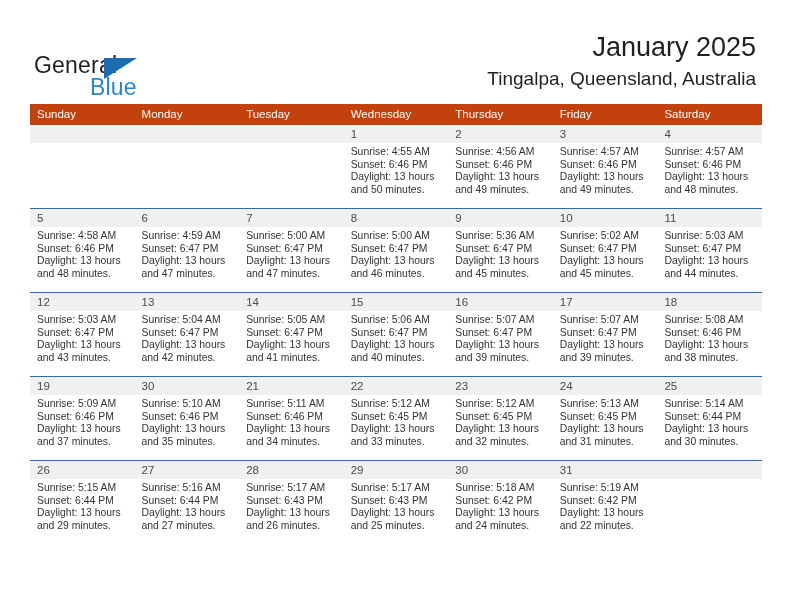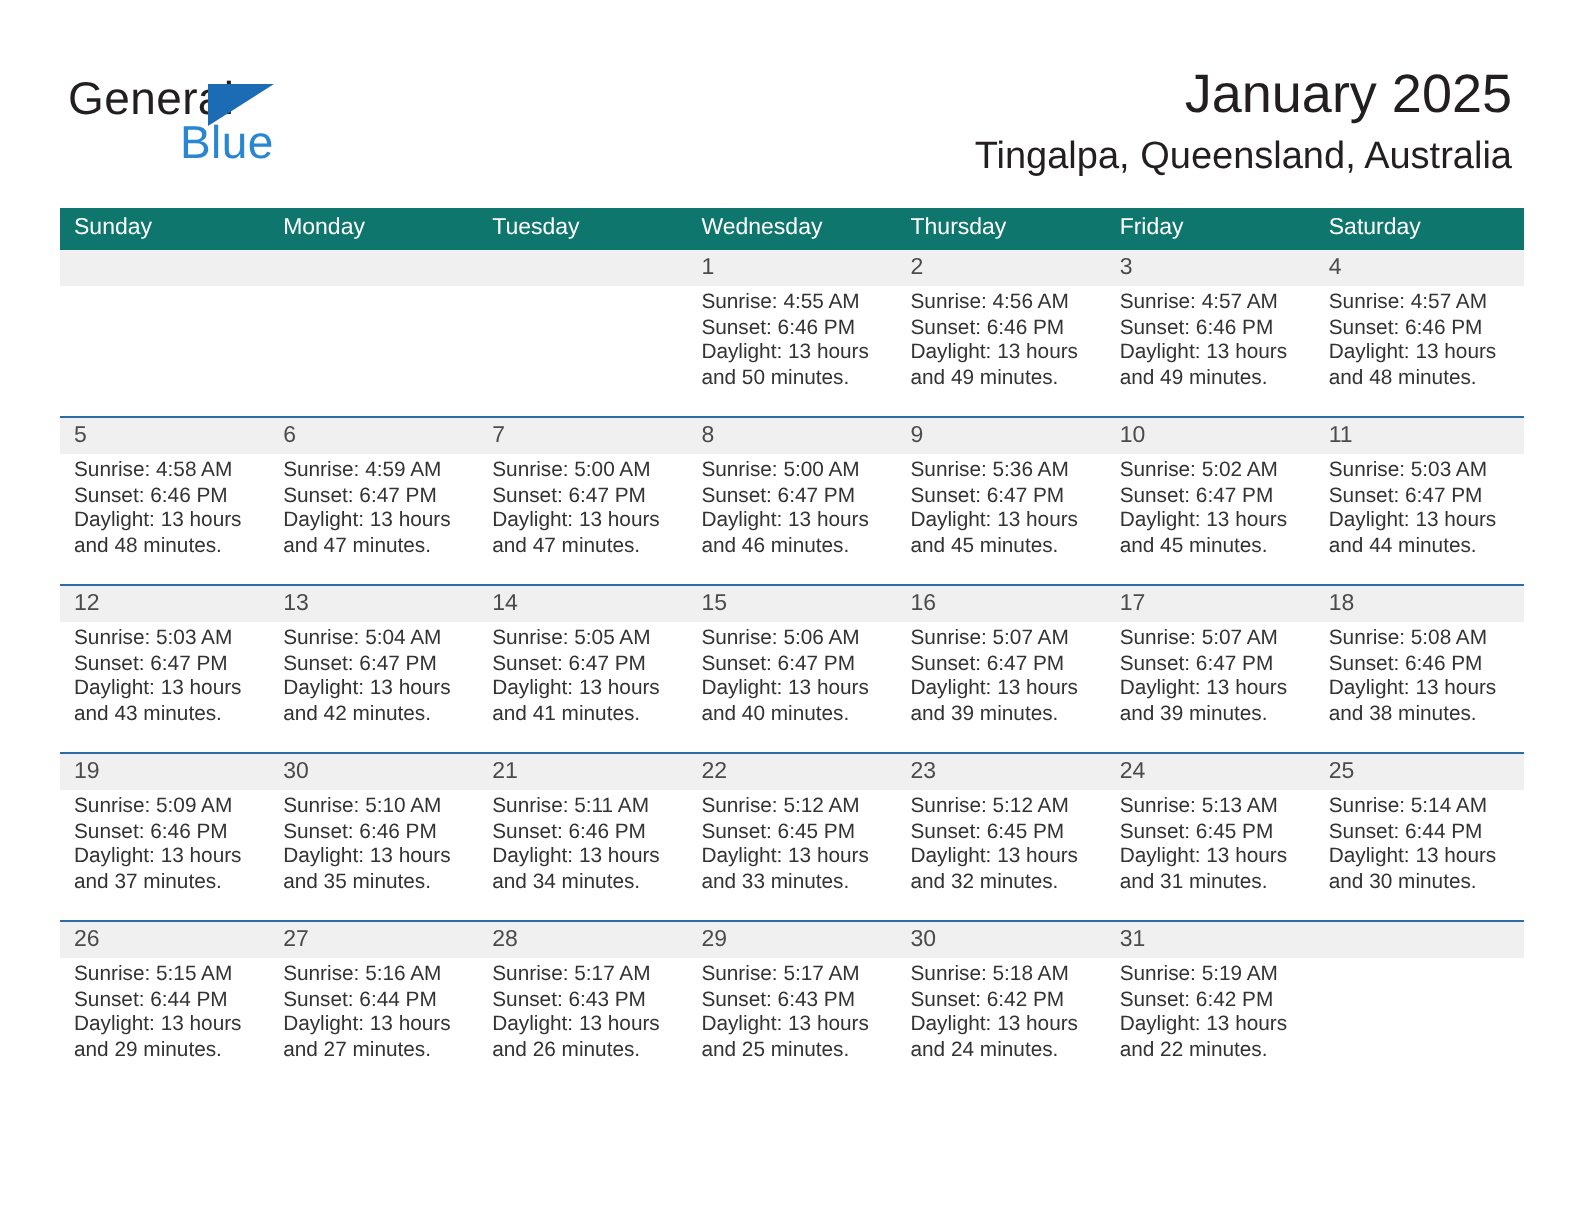--- a/index.html
+++ b/index.html
@@ -25,21 +25,21 @@
   .header {
     position: absolute;
     left: 0;
     top: 0;
     width: 792px;
     height: 104px;
   }
   .logo {
     position: absolute;
     left: 34px;
-    top: 36px;
+    top: 52px;
     width: 180px;
     height: 52px;
   }
   .logo-general {
     position: absolute;
     left: 0;
     top: 0;
     font-size: 23px;
     letter-spacing: .2px;
     color: #231f20;
@@ -88,21 +88,21 @@
   
   .calendar {
     position: absolute;
     left: 30px;
     top: 104px;
     width: 732px;
     border-collapse: collapse;
     table-layout: fixed;
   }
   .calendar th {
-    background: #0f766e;
+    background: #c2410c;
     color: #ffffff;
     font-size: 11.5px;
     font-weight: normal;
     text-align: left;
     padding: 4px 0 5px 7px;
     height: 12px;
     border: none;
   }
   .calendar td {
     width: 104.57px;

